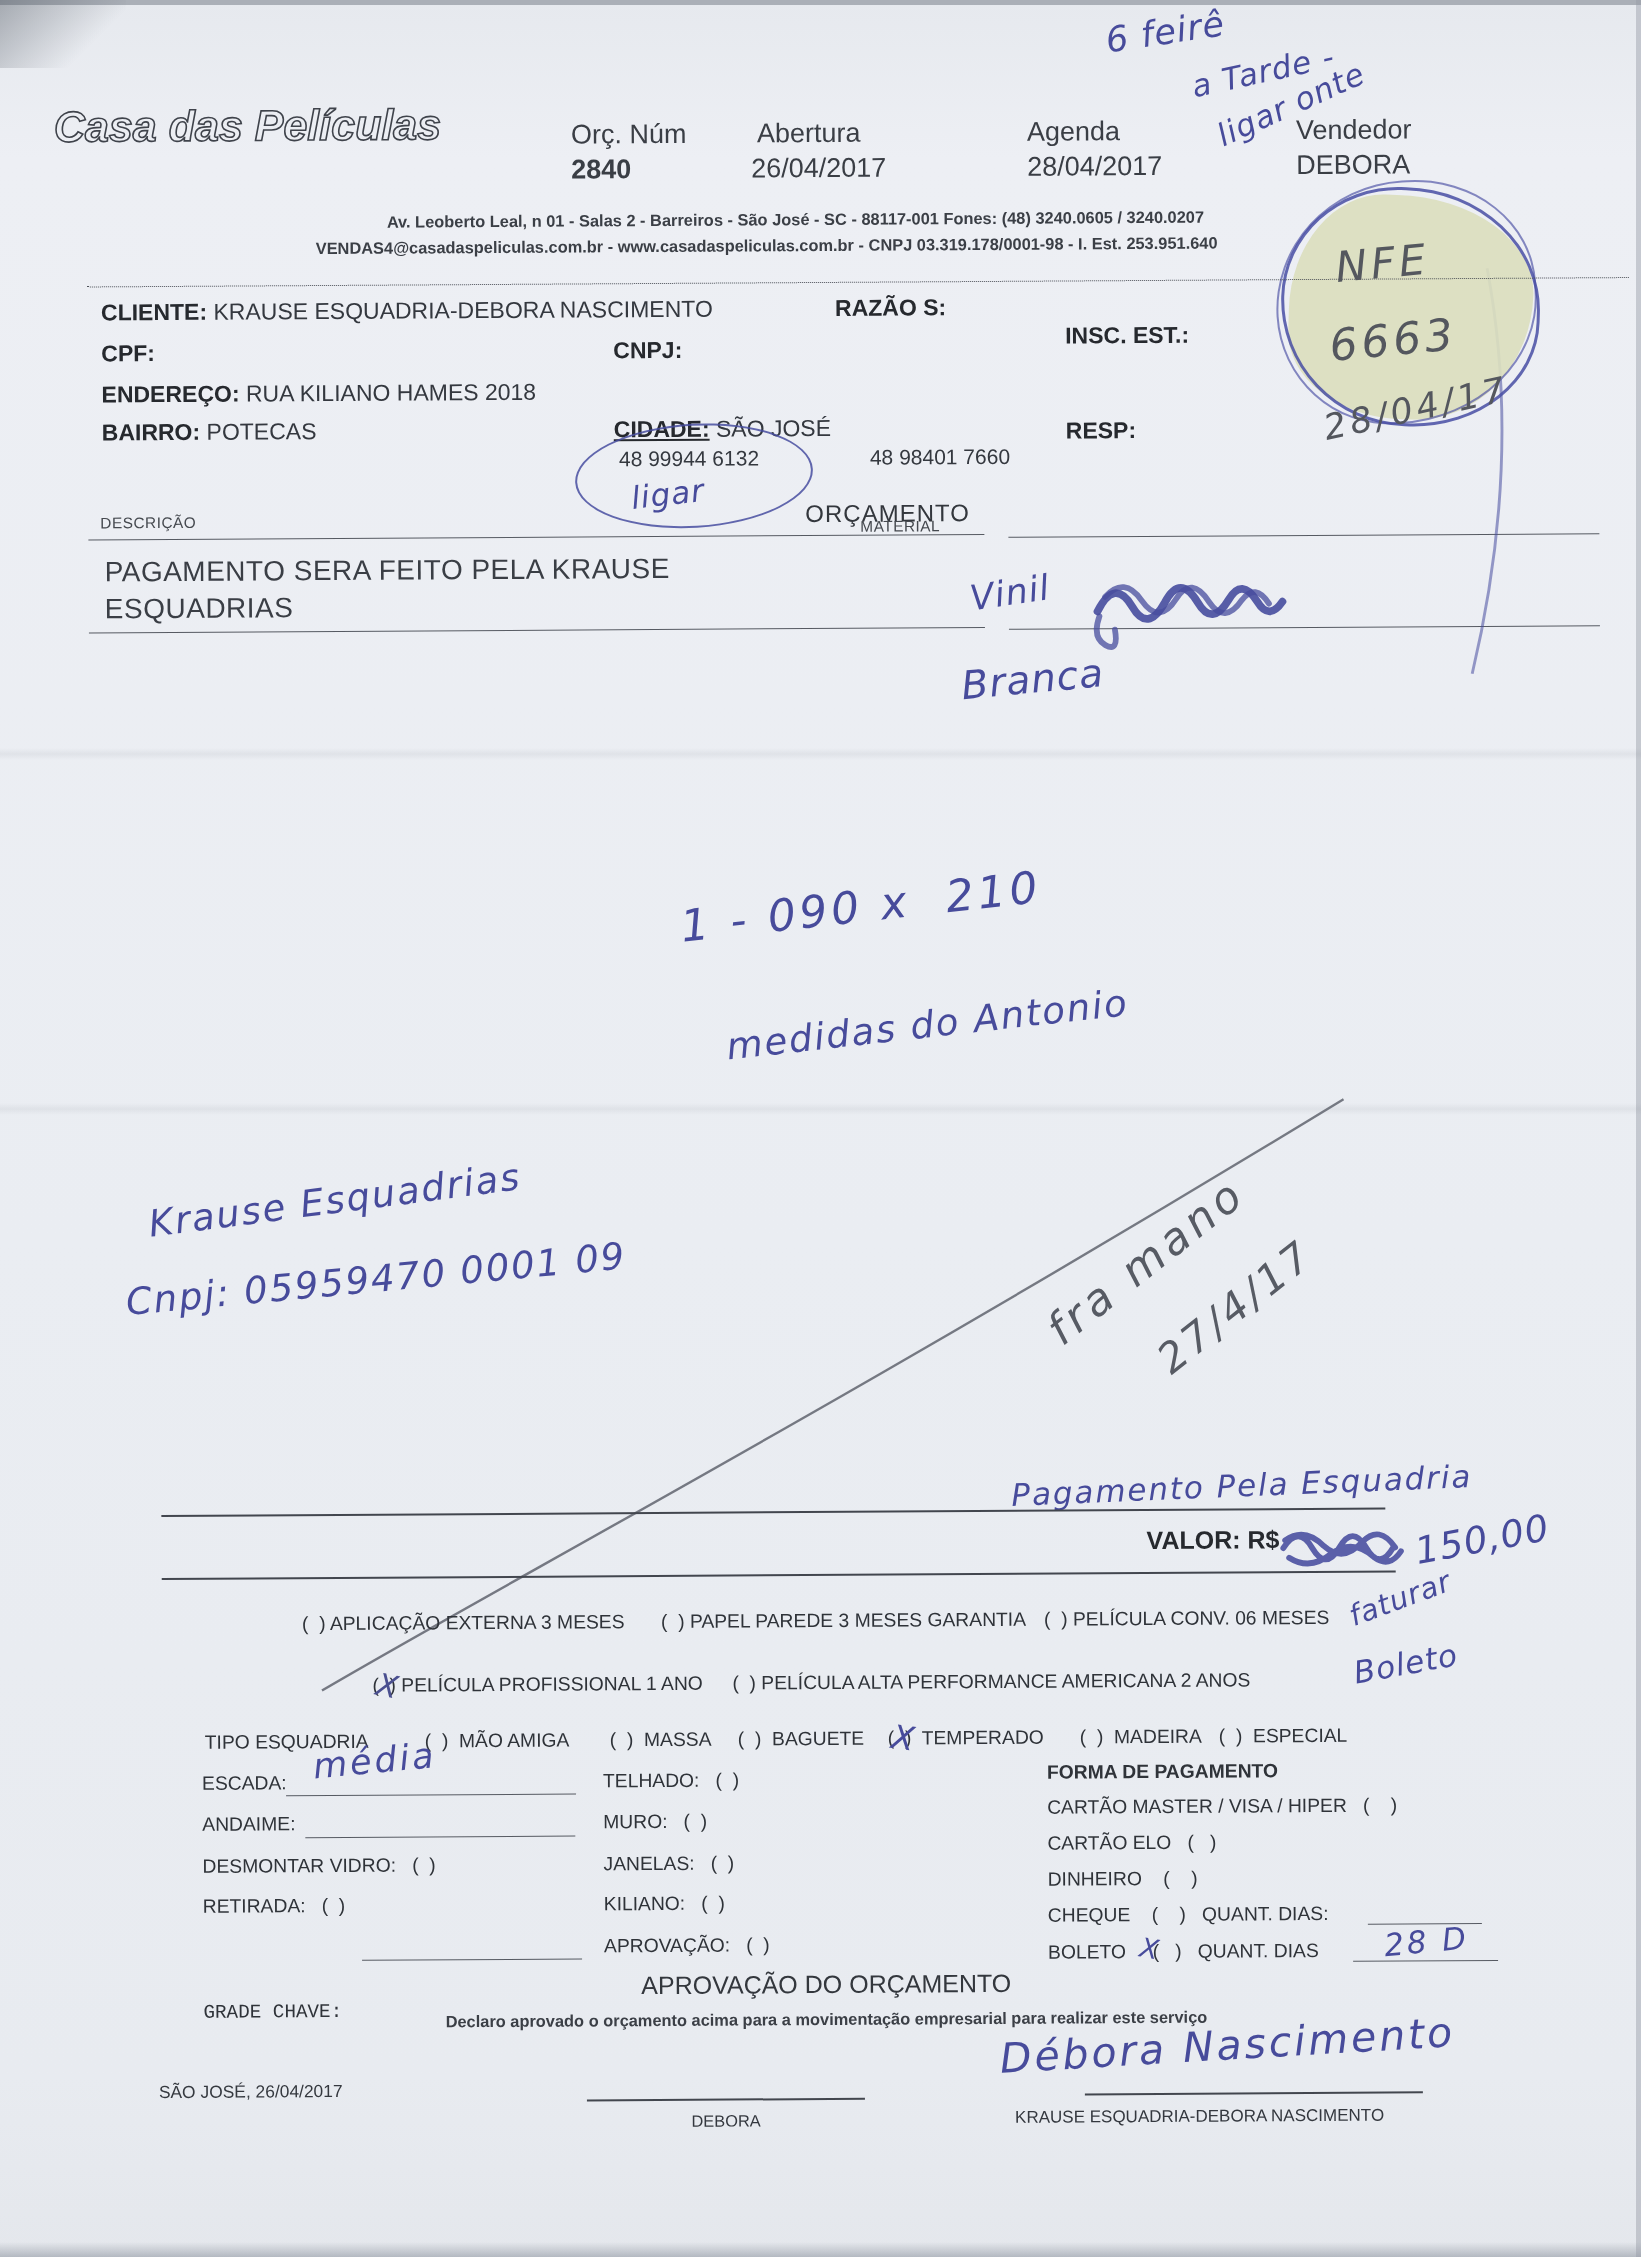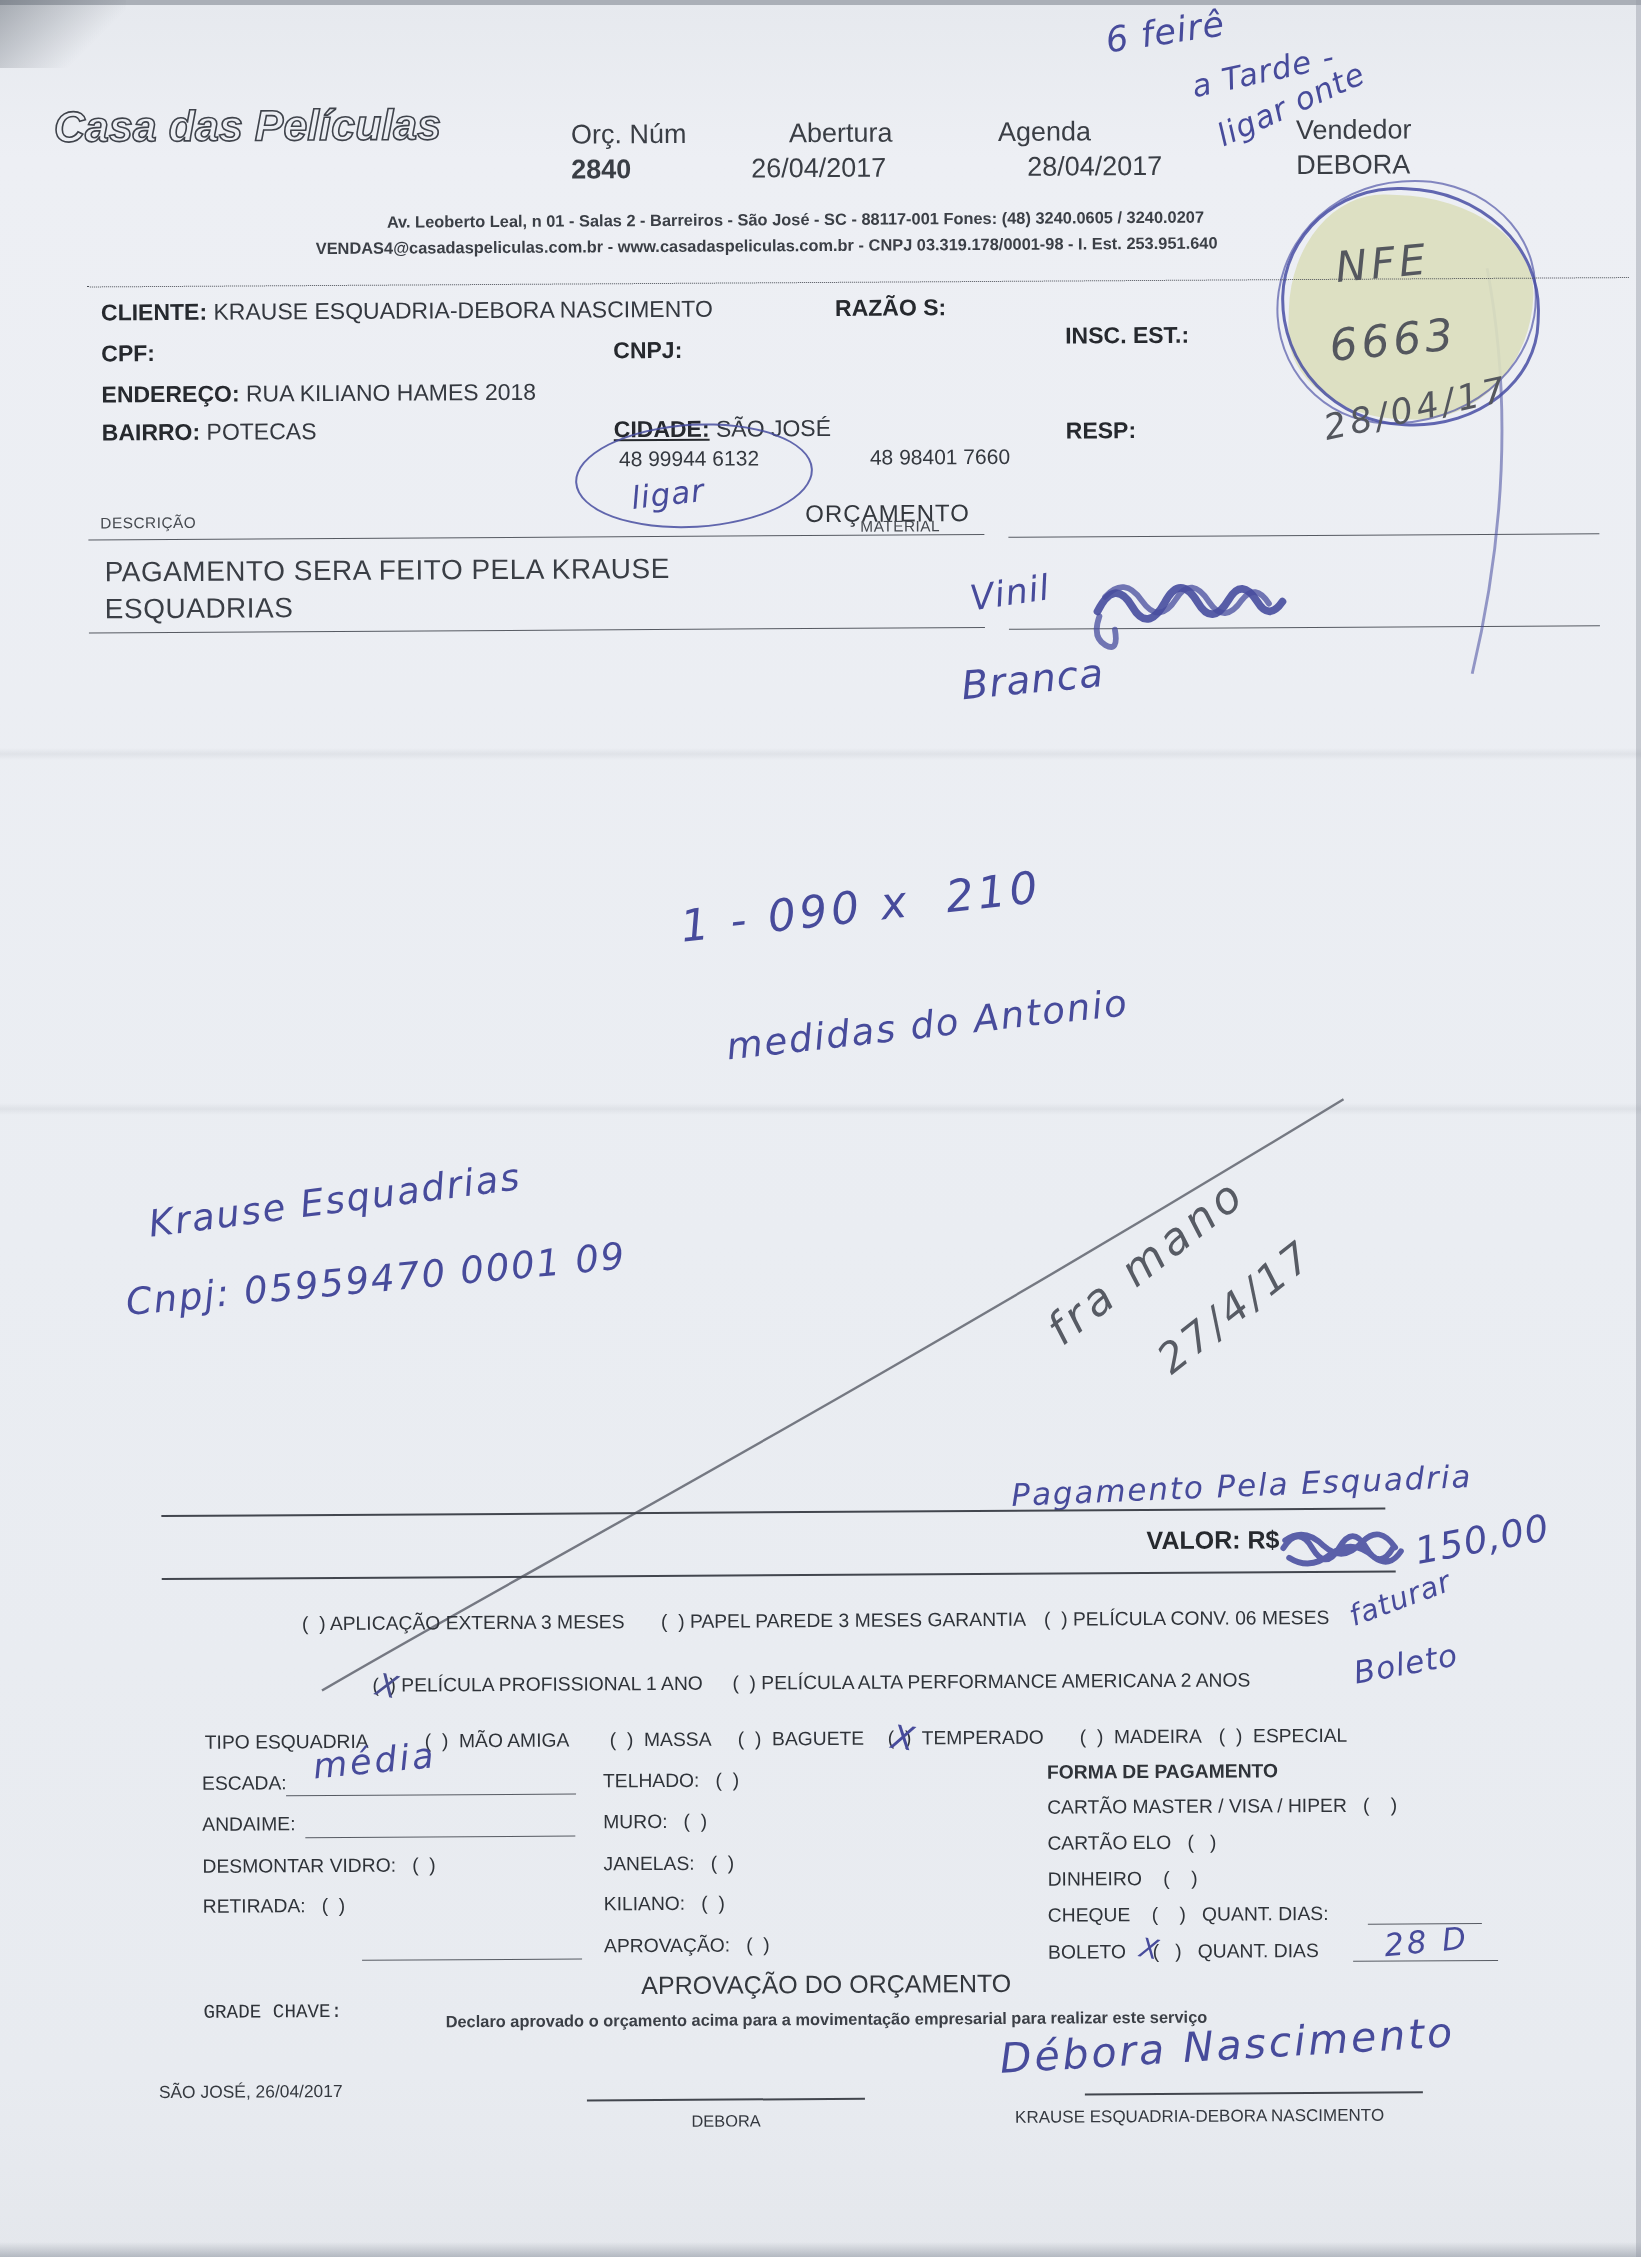--- a/index.html
+++ b/index.html
@@ -40,24 +40,24 @@
 <body>
 
 <div class="page">
   <div class="content">
 
     <div class="pos logo" style="left:60px;top:98px;">Casa das Películas</div>
 
     <div class="pos hdr-label" style="left:577px;top:118px;">Orç. Núm</div>
     <div class="pos hdr-val b" style="left:577px;top:153px;">2840</div>
 
-    <div class="pos hdr-label" style="left:795px;top:118px;">Abertura</div>
+    <div class="pos hdr-label" style="left:763px;top:118px;">Abertura</div>
     <div class="pos hdr-val" style="left:757px;top:153px;">26/04/2017</div>
 
-    <div class="pos hdr-label" style="left:1004px;top:118px;">Agenda</div>
+    <div class="pos hdr-label" style="left:1033px;top:118px;">Agenda</div>
     <div class="pos hdr-val" style="left:1033px;top:153px;">28/04/2017</div>
 
     <div class="pos hdr-label" style="left:1302px;top:118px;">Vendedor</div>
     <div class="pos hdr-val" style="left:1302px;top:153px;">DEBORA</div>
 
     <div class="pos addr" style="left:270px;top:210px;">Av. Leoberto Leal, n 01 - Salas 2 - Barreiros - São José - SC - 88117-001 Fones: (48) 3240.0605 / 3240.0207</div>
     <div class="pos addr" style="left:241px;top:236px;">VENDAS4@casadaspeliculas.com.br - www.casadaspeliculas.com.br - CNPJ 03.319.178/0001-98 - I. Est. 253.951.640</div>
 
     <div class="pos hand" style="left:1112px;top:13.5px;font-size:35px;transform:rotate(-8deg);">6 feirê</div>
     <div class="pos hand" style="left:1197px;top:56px;font-size:31px;transform:rotate(-12deg);">a Tarde -</div>

